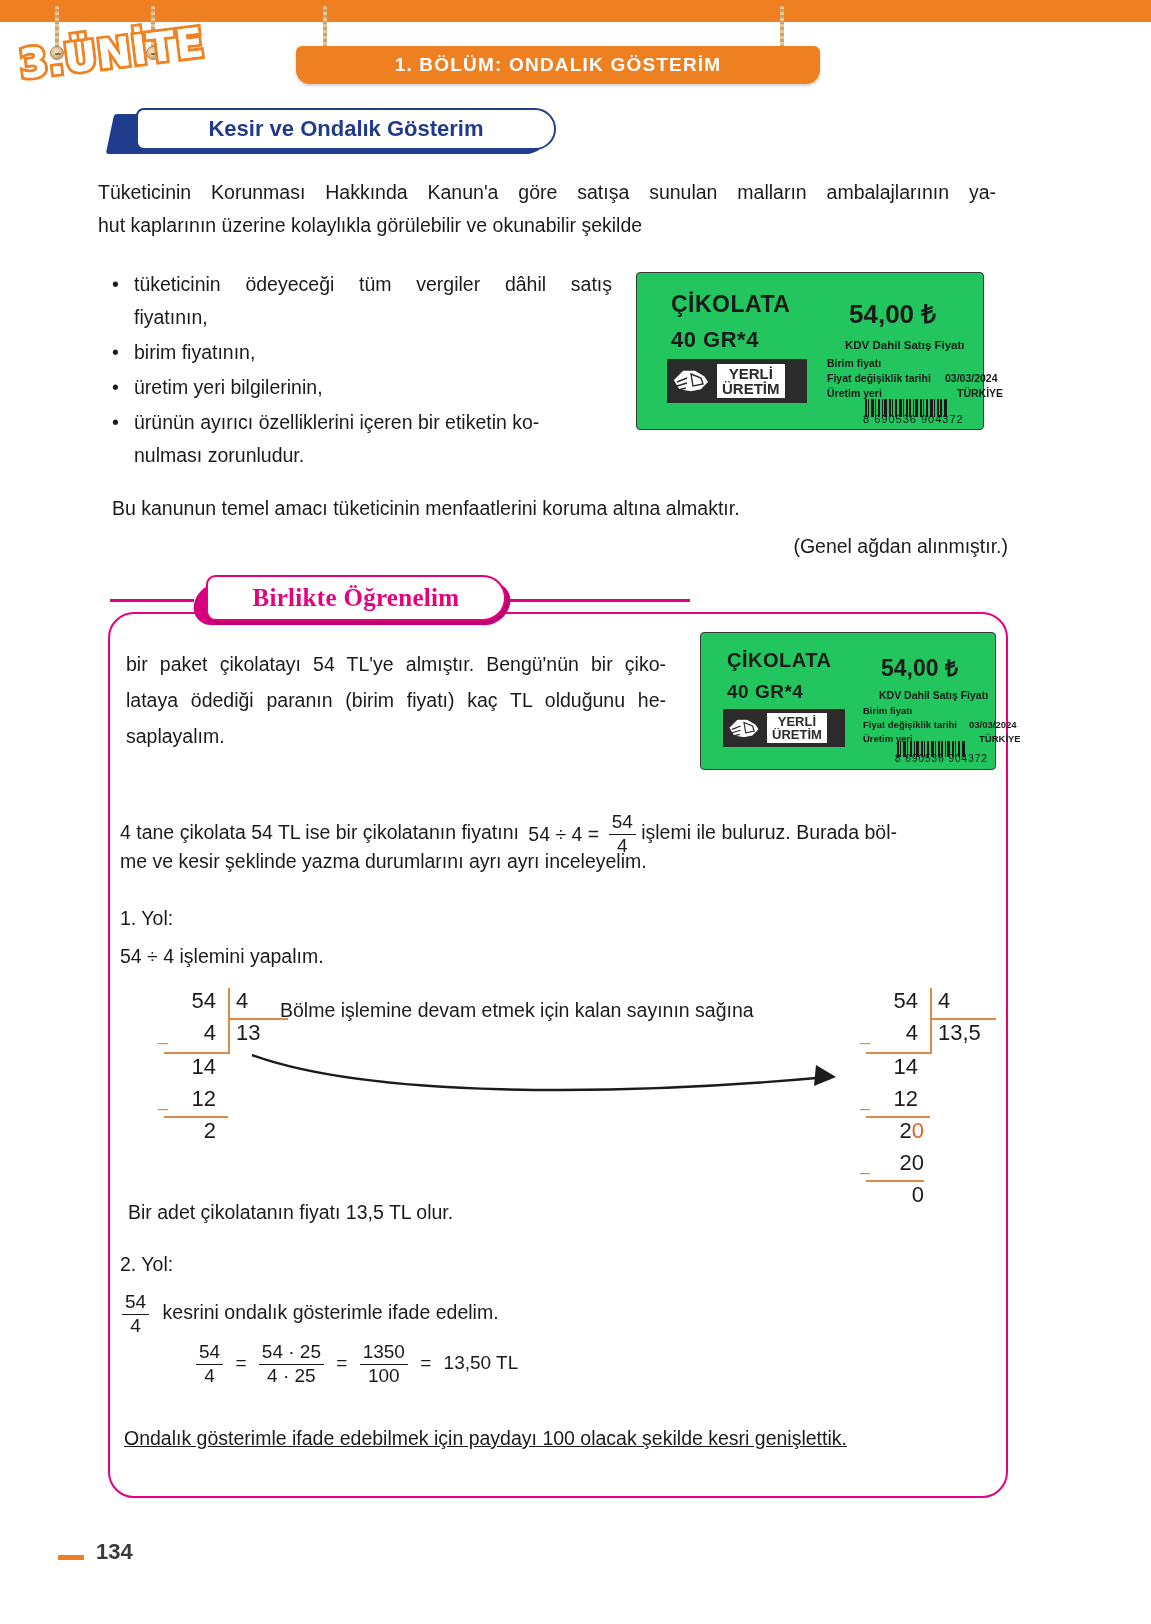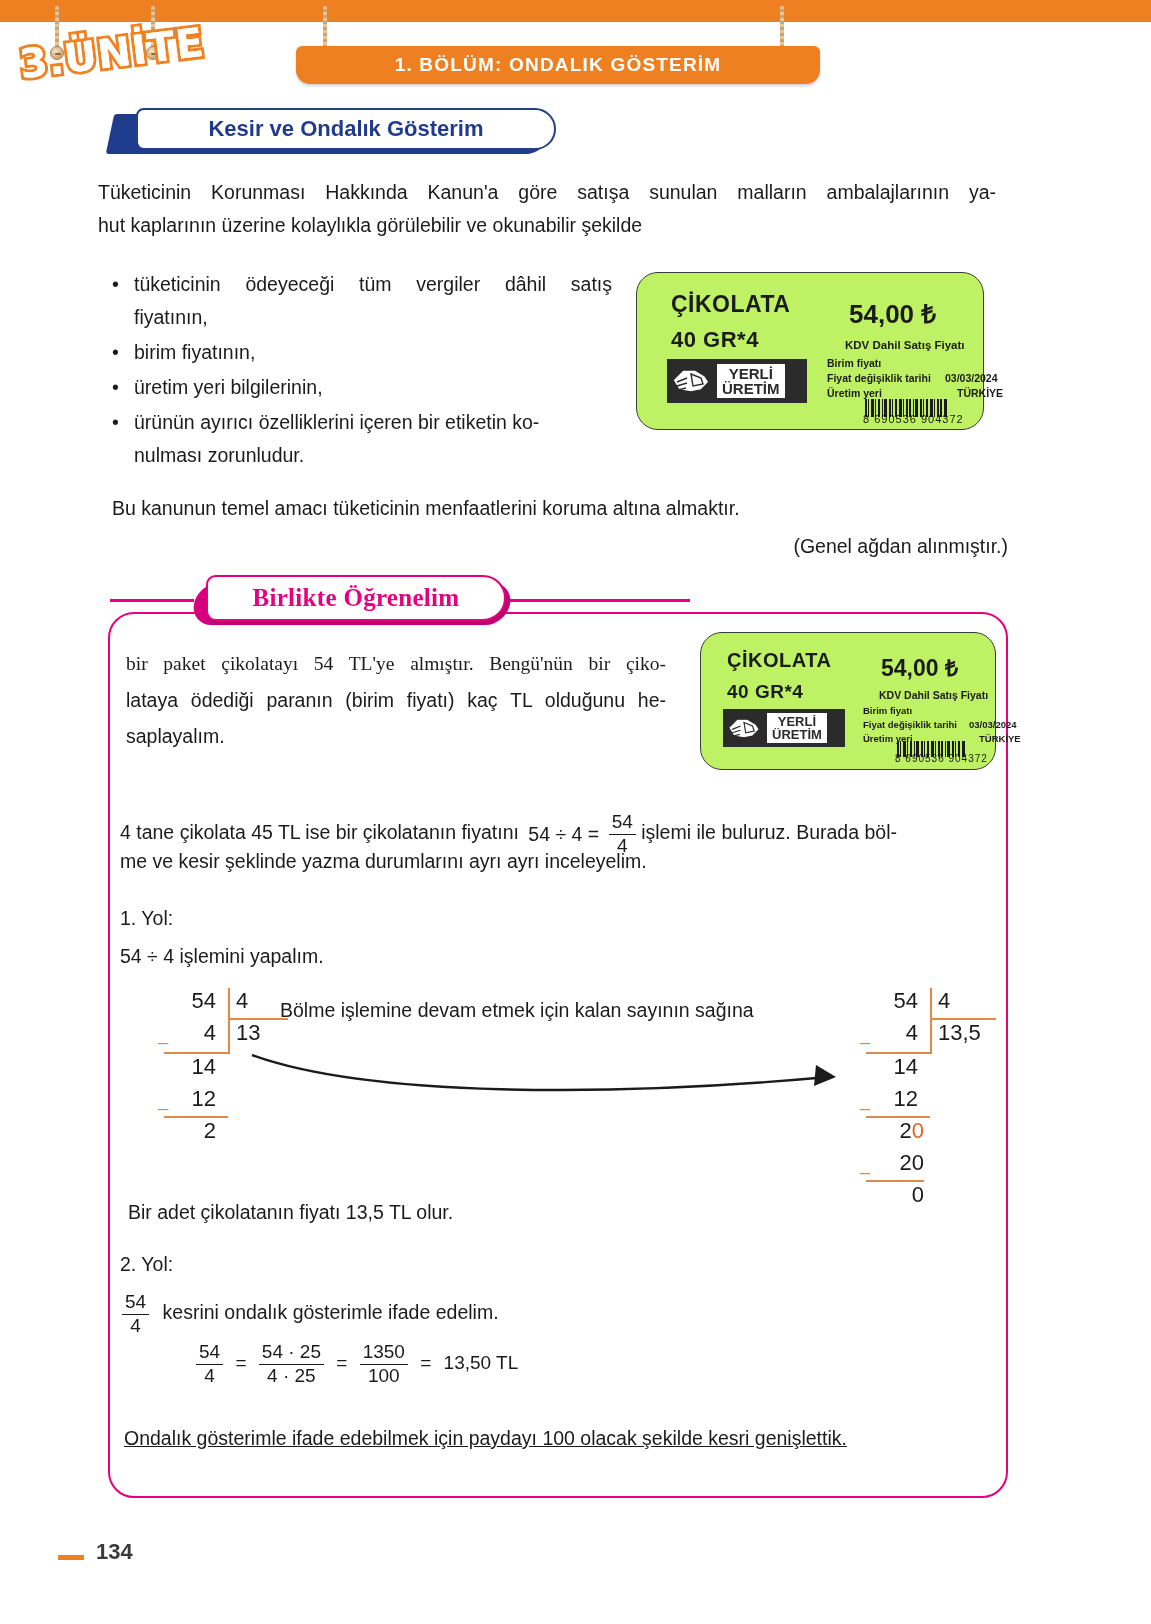--- a/index.html
+++ b/index.html
@@ -97,22 +97,22 @@
   }
   .bullets .bl{
     display:flex;margin-bottom:2px;
   }
   .bullets .dot{width:22px;flex:none;}
   .bullets .bt{flex:1;text-align:justify;}
   .bullets .bt.j{text-align-last:justify;}
 
   
   .label-card{
-    position:absolute;background:#bef264;
-    border:1.6px solid #3a3a3a;border-radius:22px;
+    position:absolute;background:#22c55e;
+    border:1.6px solid #3a3a3a;border-radius:4px;
     box-sizing:border-box;
   }
   .lb-title{position:absolute;font-weight:bold;letter-spacing:.5px;}
   .lb-sub{position:absolute;font-weight:bold;letter-spacing:.5px;}
   .lb-price{position:absolute;font-weight:bold;}
   .lb-kdv{position:absolute;font-weight:bold;}
   .lb-row{position:absolute;font-weight:bold;white-space:nowrap;}
   .lb-row .rv{position:absolute;}
   .yerli{
     position:absolute;background:#2b2b2b;color:#ffffff;
@@ -316,21 +316,21 @@
 <div class="pink-tab-wrap">
   <div class="pink-tab-line-l"></div>
   <div class="pink-tab-line-r"></div>
   <div class="pink-tab-shadow"></div>
   <div class="pink-tab">
     <span>Birlikte Öğrenelim</span>
   </div>
 </div>
 
 <div class="body-p" style="left:126px;top:646px;width:540px;line-height:36px;">
-  <div style="text-align:justify;text-align-last:justify;font-family:Liberation Serif, serif;">bir paket çikolatayı 54 TL'ye almıştır. Bengü'nün bir çiko-</div>
+  <div style="text-align:justify;text-align-last:justify;">bir paket çikolatayı 54 TL'ye almıştır. Bengü'nün bir çiko-</div>
   <div style="text-align:justify;text-align-last:justify;">lataya ödediği paranın (birim fiyatı) kaç TL olduğunu he-</div>
   <div>saplayalım.</div>
 </div>
 
 <div class="label-card" style="left:700px;top:632px;width:296px;height:138px;">
   <div class="lb-title" style="left:26px;top:16px;font-size:20px;">ÇİKOLATA</div>
   <div class="lb-sub" style="left:26px;top:48px;font-size:19px;">40 GR*4</div>
   <div class="lb-price" style="left:180px;top:18px;font-size:23px;">54,00 ₺</div>
   <div class="lb-kdv" style="left:178px;top:56px;font-size:10.5px;">KDV Dahil Satış Fiyatı</div>
   <div class="lb-row" style="left:162px;top:72px;font-size:9.5px;width:140px;">
@@ -377,21 +377,21 @@
       <i style="width:3px;height:16px;margin-right:2px;"></i>
     <i style="width:2px;height:16px;margin-right:1px;"></i>
       <i style="width:1px;height:16px;margin-right:2px;"></i>
     <i style="width:2px;height:16px;margin-right:2px;"></i>
       <i style="width:3px;height:16px;"></i>
   </div>
   <div class="bc-num" style="left:194px;top:120px;font-size:10px;">8 690536 904372</div>
 </div>
 
 <div class="mathline" style="left:120px;top:812px;width:876px;">
-  <span>4 tane çikolata 45 TL ise bir çikolatanın fiyatını</span>
+  <span>4 tane çikolata 54 TL ise bir çikolatanın fiyatını</span>
   <span style="display:inline-block;vertical-align:middle;margin:0 4px;">
     <span>54 ÷ 4 =</span>
   </span>
   <span class="frac" style="font-size:19px;">
     <span class="num">54</span>
     <span class="bar"></span>
     <span class="den">4</span>
   </span>
   <span style="">işlemi ile buluruz. Burada böl-</span>
 </div>

